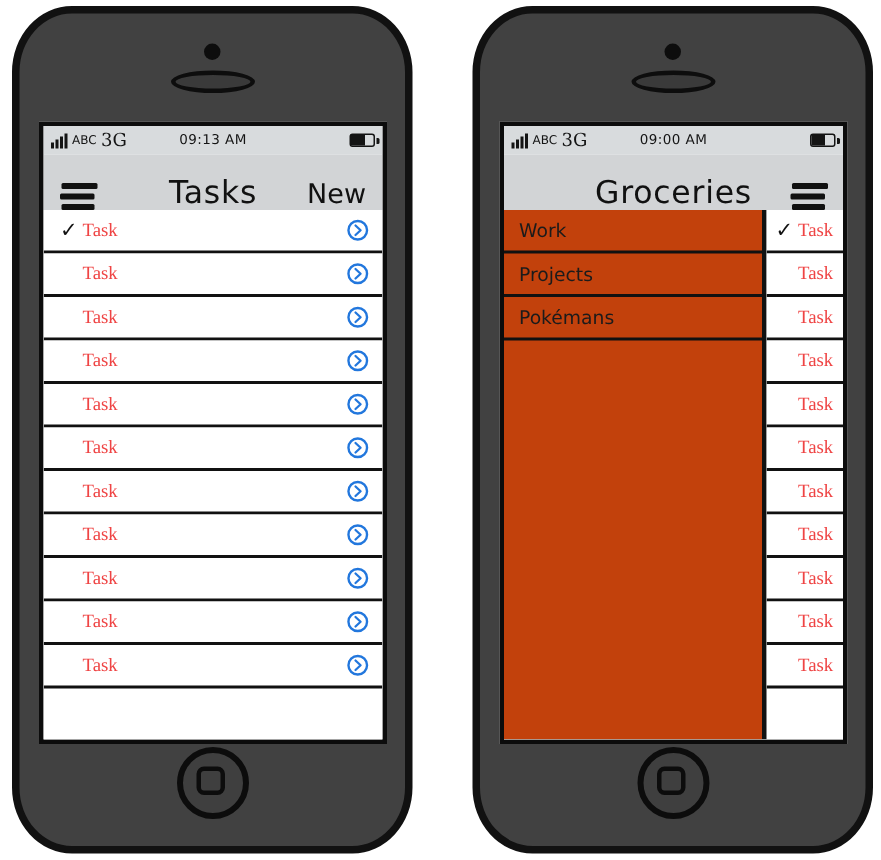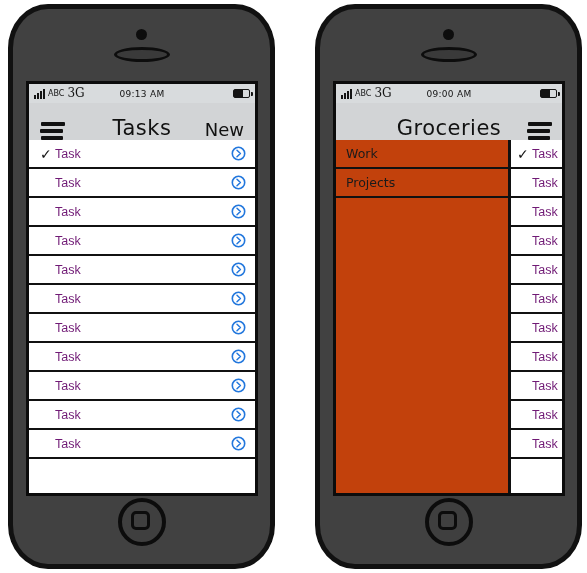--- a/index.html
+++ b/index.html
@@ -242,22 +242,22 @@
   .row-check {
     width: 15px;
     font-size: 14px;
     color: #111111;
     line-height: 1;
     flex: 0 0 15px;
   }
   .row-check.empty { visibility: hidden; }
   .row-label {
     font-size: 12.5px;
-    color: #701a75;
-    font-family: Liberation Sans, sans-serif;
+    color: #ef4444;
+    font-family: Liberation Serif, serif;
     white-space: nowrap;
   }
   .disclosure {
     margin-left: auto;
     width: 15px;
     height: 15px;
     flex: 0 0 15px;
   }
   .disclosure svg { display: block; }
 
@@ -489,20 +489,23 @@
       </div>
 
       <div class="drawer-stack">
         <div class="drawer-panel">
             <div class="drawer-row">
               <span class="drawer-label">Work</span>
             </div>
             <div class="drawer-row">
               <span class="drawer-label">Projects</span>
             </div>
+            <div class="drawer-row">
+              <span class="drawer-label">Pokémans</span>
+            </div>
           </div>
         <div class="slid-panel">
             <div class="list-row">
               <span class="row-check">✓</span>
               <span class="row-label">Task</span>
             </div>
             <div class="list-row">
               <span class="row-check empty">✓</span>
               <span class="row-label">Task</span>
             </div>

